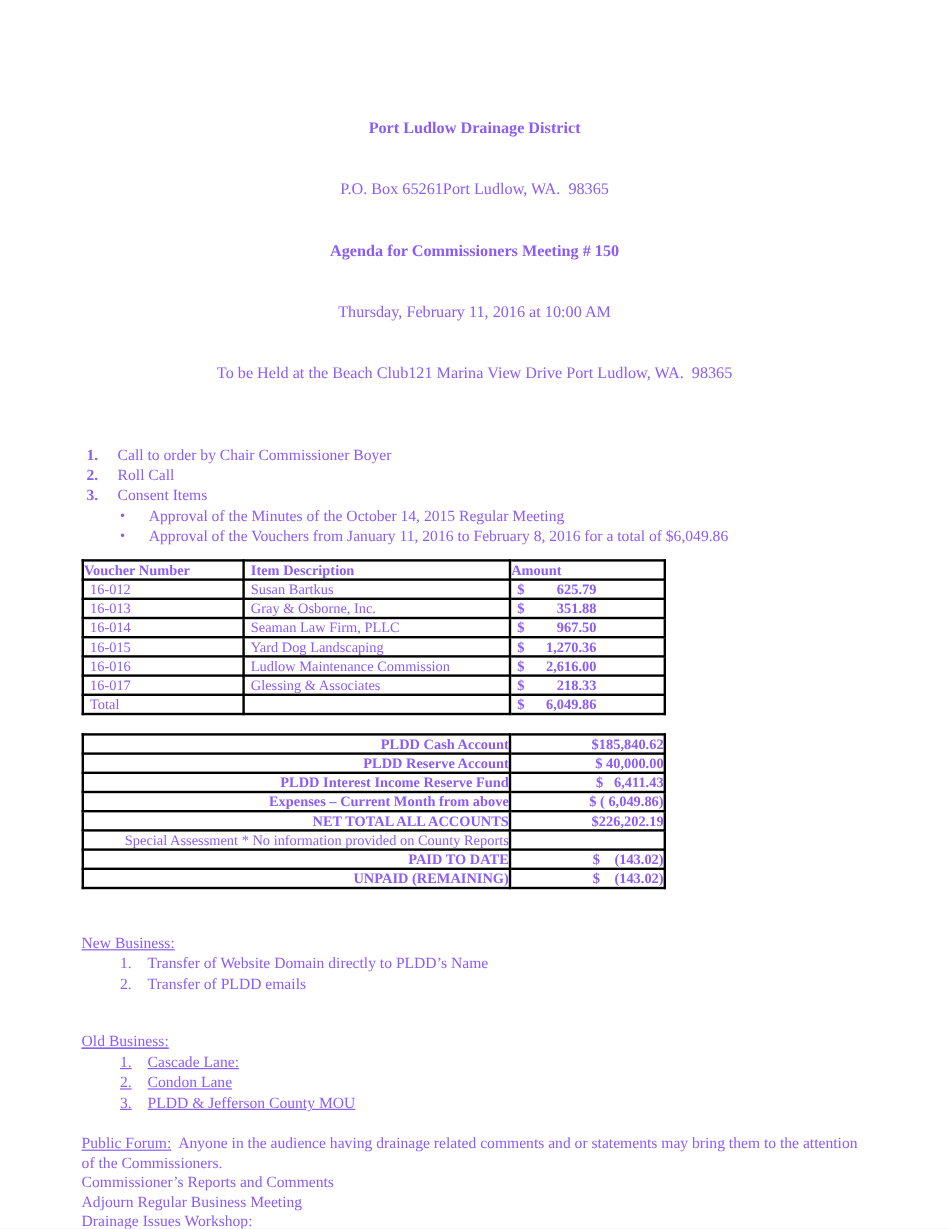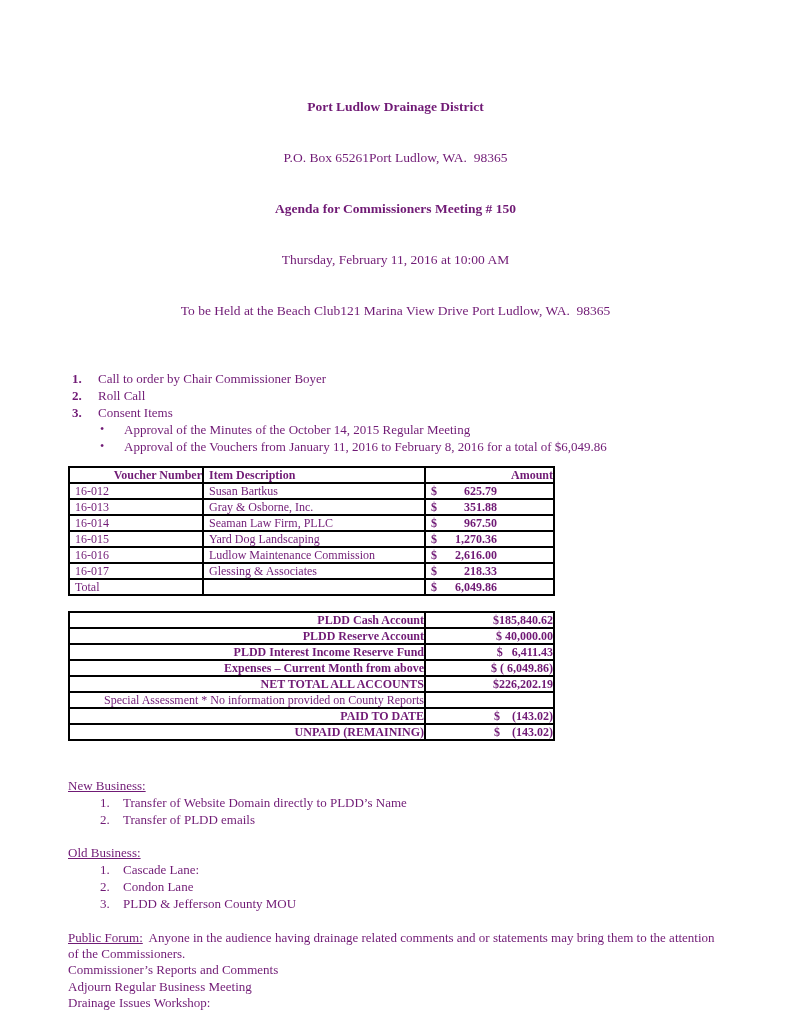--- a/index.html
+++ b/index.html
@@ -1,20 +1,20 @@
 <!DOCTYPE html>
 <html><head>
 <meta charset="utf-8">
 <style>
   html,body{margin:0;padding:0;background:#e8e8e8;}
   .page{
     position:relative;
     width:791px;height:1024px;
     background:#ffffff;
-    color:#701a75;
+    color:#8b5cf6;
     font-family:"Liberation Serif","DejaVu Serif",serif;
     font-size:13px;
     overflow:hidden;
     margin:0 auto;
     box-sizing:border-box;
   }
   .bold{font-weight:bold;}
   .pre{white-space:pre-wrap;}
 
   
@@ -31,37 +31,37 @@
   .bullet-glyph{width:24px;flex-shrink:0;font-size:12px;}
 
   
   table{border-collapse:collapse;margin-left:68px;table-layout:fixed;font-size:12px;}
   td,th{border:2px solid #000;padding:0 0 0 5px;height:14px;line-height:14px;vertical-align:middle;overflow:hidden;white-space:pre;}
   .voucher-table{margin-top:11px;width:485px;}
   .voucher-table col.c1{width:134px;}
   .voucher-table col.c2{width:222px;}
   .voucher-table col.c3{width:129px;}
   .voucher-table th{font-weight:bold;}
-  .th-center{text-align:right;padding-left:0;}
+  .th-center{text-align:left;padding-left:0;}
   .th-left{text-align:left;}
   .amt-cell{padding:0;}
   .amt-wrap{display:flex;justify-content:space-between;font-weight:bold;}
   .amt-wrap .cur{margin-left:5px;}
   .amt-wrap .val{margin-right:56px;}
 
   .accounts-table{margin-top:15px;width:485px;}
   .accounts-table col.c1{width:356px;}
   .accounts-table col.c2{width:129px;}
   .accounts-table td{font-weight:bold;text-align:right;}
   .accounts-table tr.regular td{font-weight:normal;}
 
   
   .section{margin-left:68px;line-height:17px;}
   .nb{margin-top:36px;}
-  .ob{margin-top:16px;}
+  .ob{margin-top:31px;text-decoration:underline;}
   .section-title{text-decoration:underline;}
   .biz-row{display:flex;padding-left:32px;}
   .biz-num{width:23px;flex-shrink:0;}
 
   
   .footer{margin-left:68px;margin-top:18px;width:660px;line-height:16.2px;}
   .pf-label{text-decoration:underline;}
   .footer-line{line-height:16.2px;}
 </style>
 </head>

